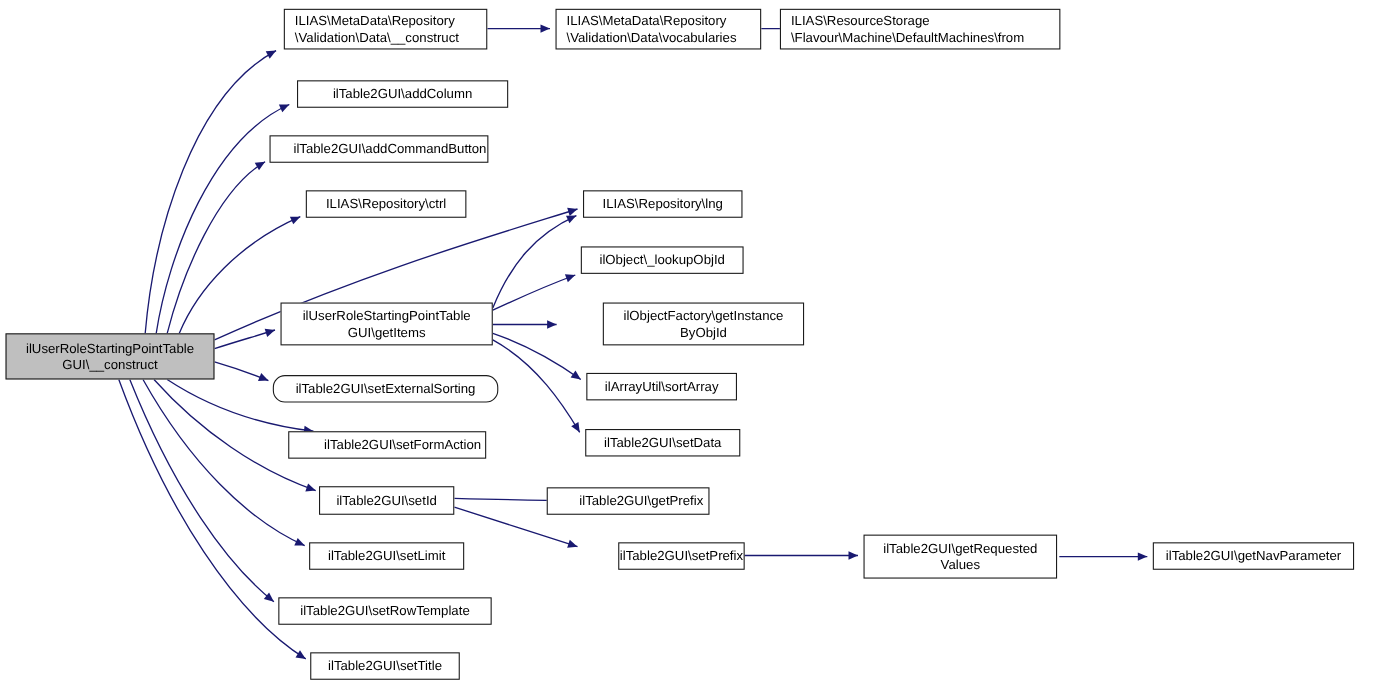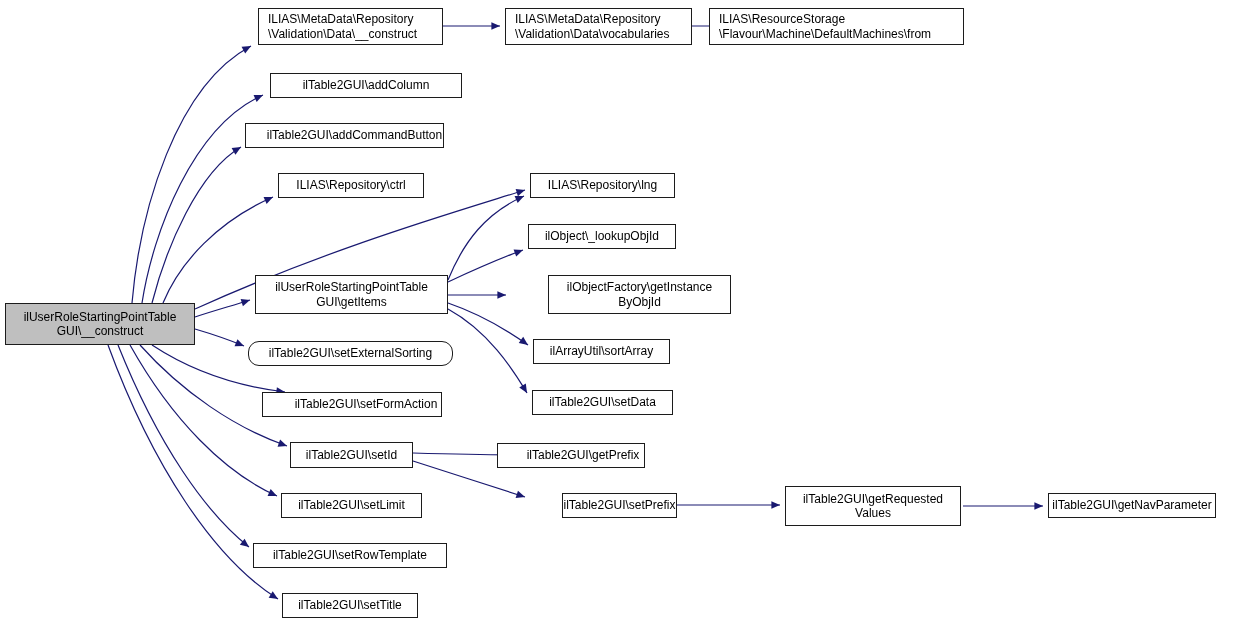--- a/index.html
+++ b/index.html
@@ -169,21 +169,21 @@
 
   <div class="node" style="left:530px; top:493px; width:115px; height:25px;margin-left:32px;">
     <span>ilTable2GUI\setPrefix</span>
   </div>
 
   <div class="node" style="left:785px; top:486px; width:176px; height:40px;">
     <span>ilTable2GUI\getRequested</span>
     <span>Values</span>
   </div>
 
-  <div class="node" style="left:1048px; top:493px; width:168px; height:25px;">
+  <div class="node" style="left:1048px; top:493px; width:183px; height:25px;">
     <span>ilTable2GUI\getNavParameter</span>
   </div>
 
   <div class="node" style="left:253px; top:543px; width:194px; height:25px;">
     <span>ilTable2GUI\setRowTemplate</span>
   </div>
 
   <div class="node" style="left:282px; top:593px; width:136px; height:25px;">
     <span>ilTable2GUI\setTitle</span>
   </div>

